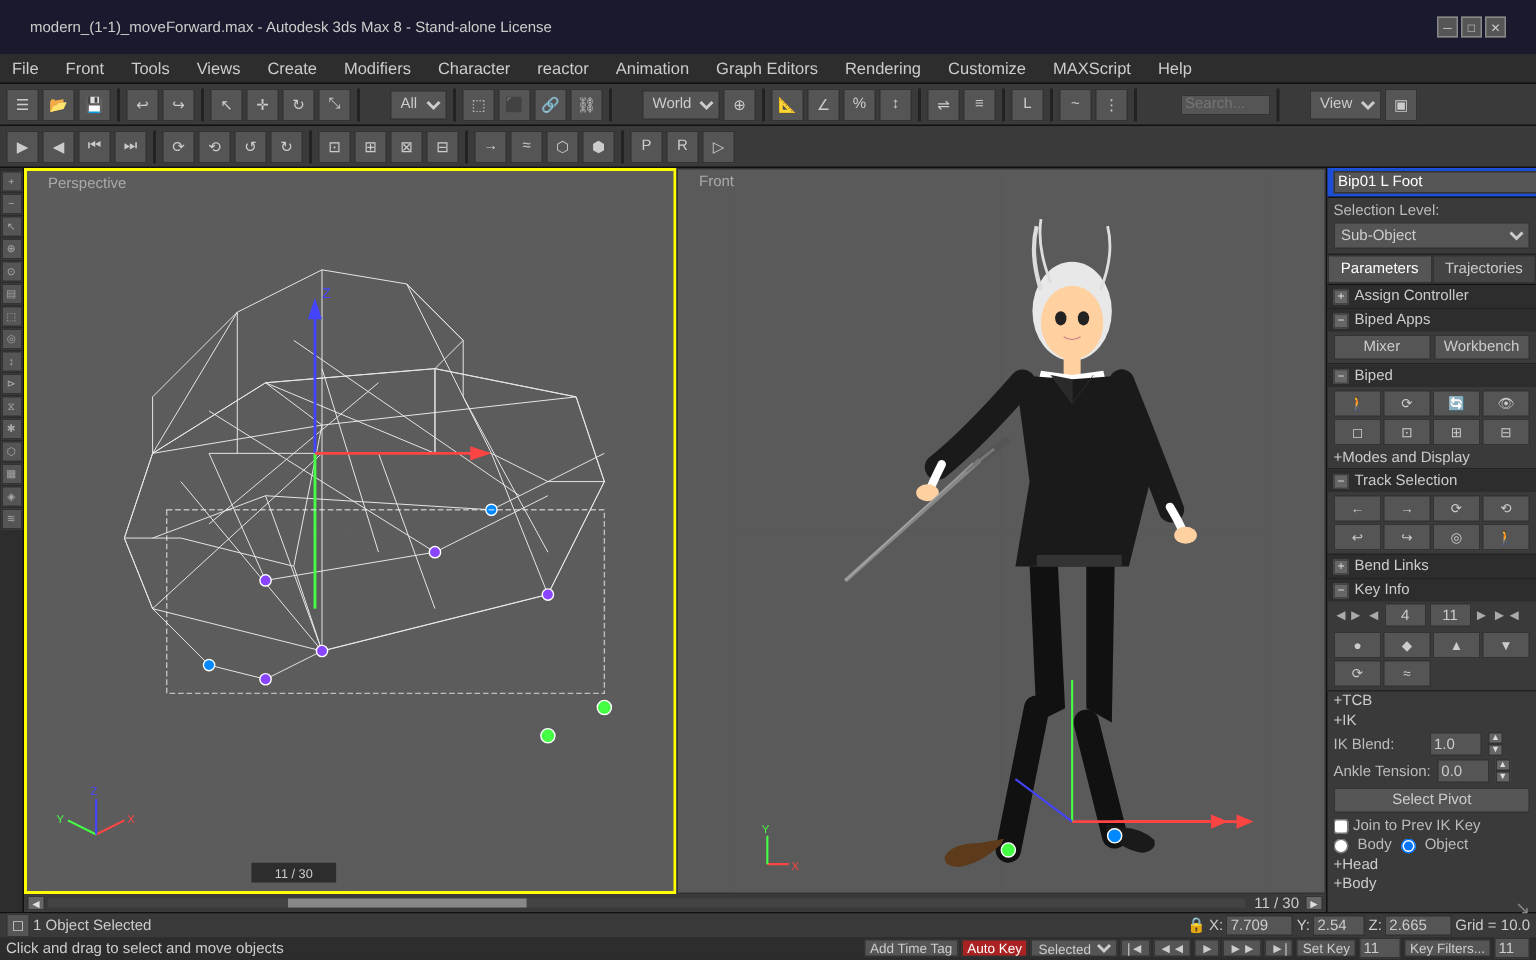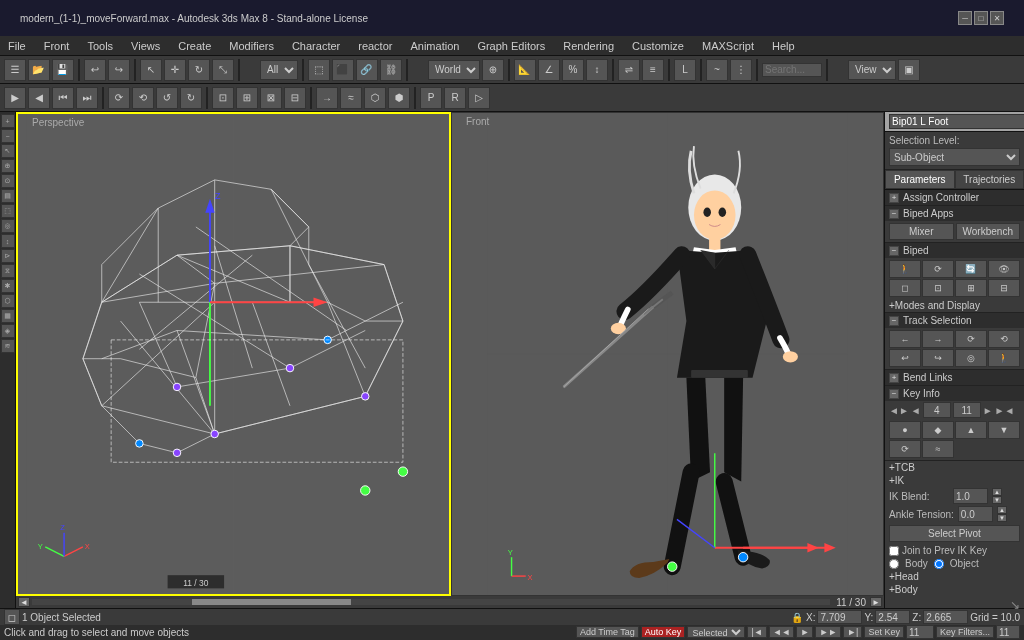--- a/index.html
+++ b/index.html
@@ -170,21 +170,21 @@
       border-left: 1px solid #111;
       display: flex;
       flex-direction: column;
       font-size: 10px;
     }
 
     
     #obj-name-bar {
       display: flex;
       align-items: center;
-      background: #a3a3a3;
+      background: #1d4ed8;
       padding: 2px 4px;
       gap: 3px;
       border-bottom: 1px solid #111;
     }
     #obj-name-input {
       flex: 1;
       background: #555;
       border: 1px solid #333;
       color: #fff;
       font-size: 10px;
@@ -533,21 +533,21 @@
   <div class="tb-btn">↕</div>
   <div class="tb-separator"></div>
   <div class="tb-btn">⇌</div>
   <div class="tb-btn">≡</div>
   <div class="tb-separator"></div>
   <div class="tb-btn">L</div>
   <div class="tb-separator"></div>
   <div class="tb-btn">~</div>
   <div class="tb-btn">⋮</div>
   <div class="tb-separator"></div>
-  <input type="text" class="status-input" style="width: 60px;" placeholder="Search...">
+  <input type="text" class="status-input" style="width: 60px; margin-left: 25px;" placeholder="Search...">
   <div class="tb-separator"></div>
   <select class="tb-dropdown">
     <option>View</option>
   </select>
   <div class="tb-btn">▣</div>
 </div>
 
 <div id="toolbar2">
   <div class="tb-btn">▶</div>
   <div class="tb-btn">◀</div>

